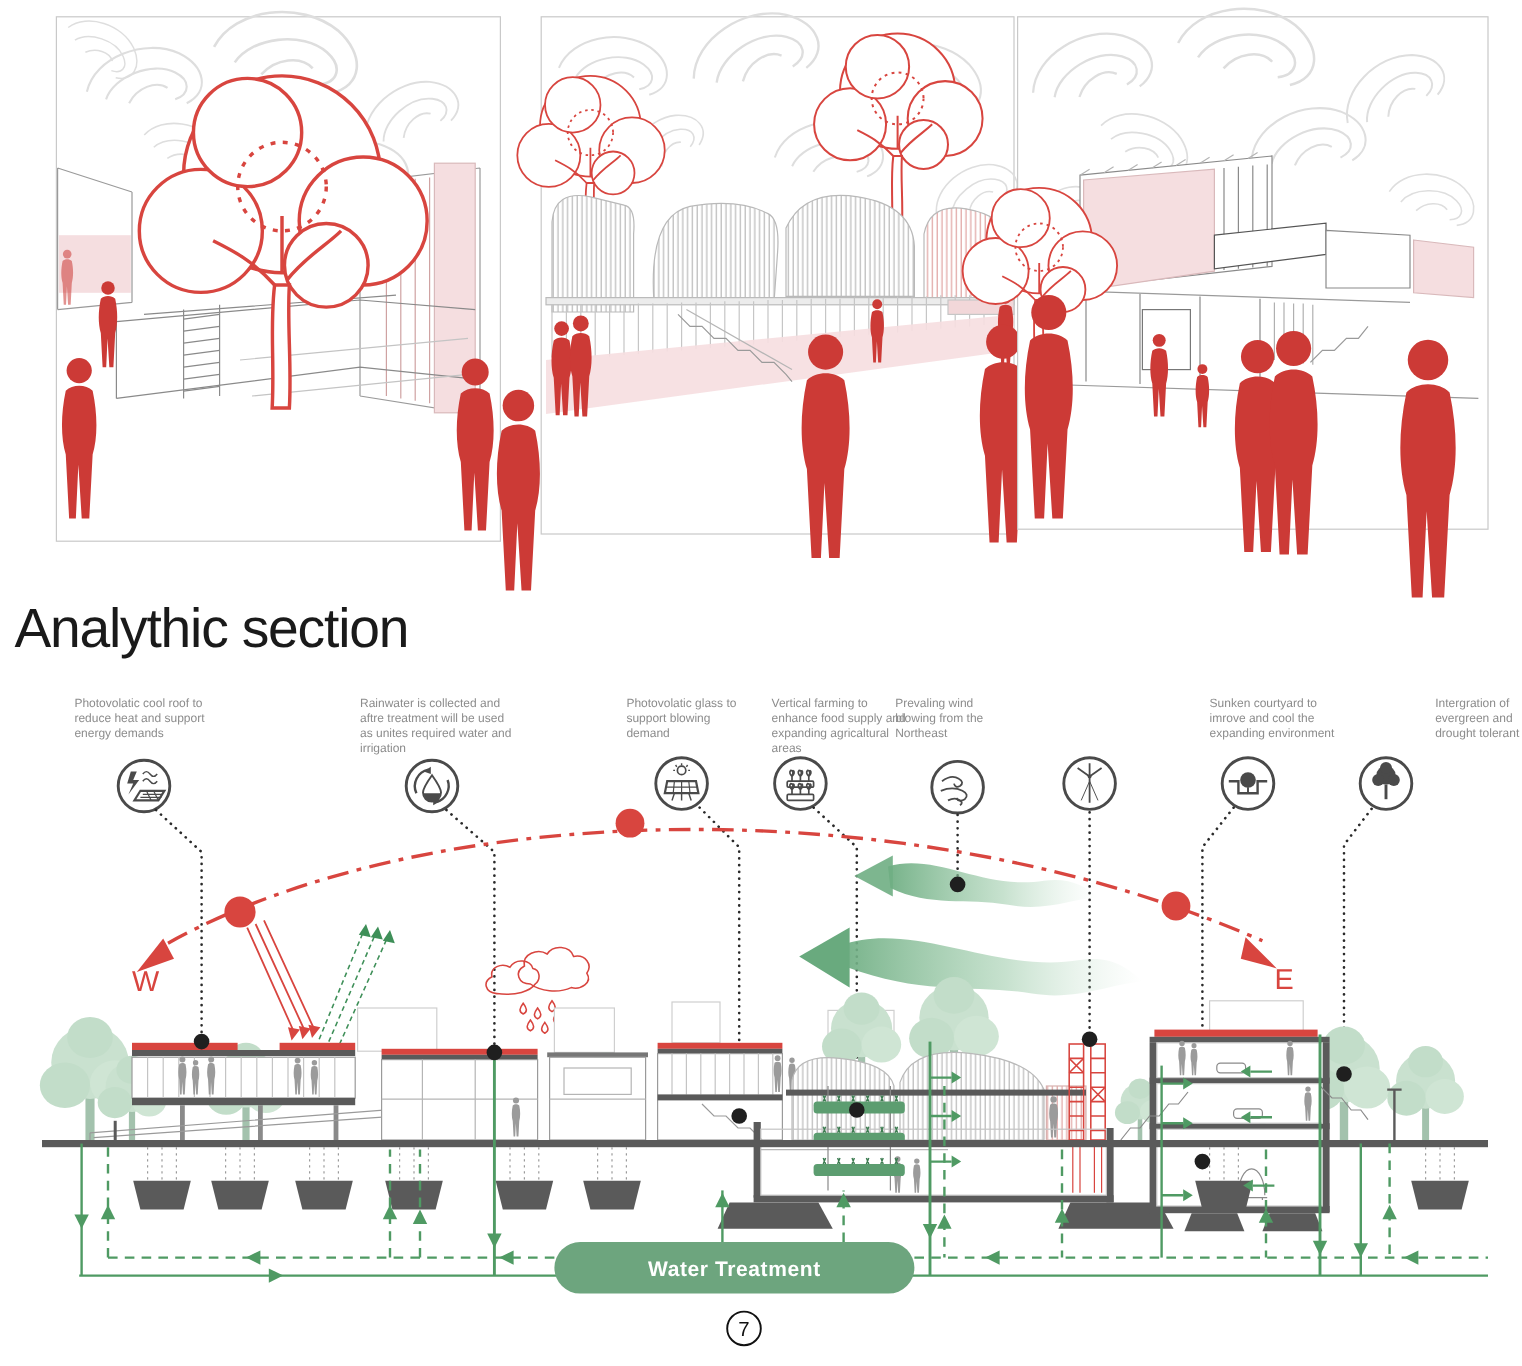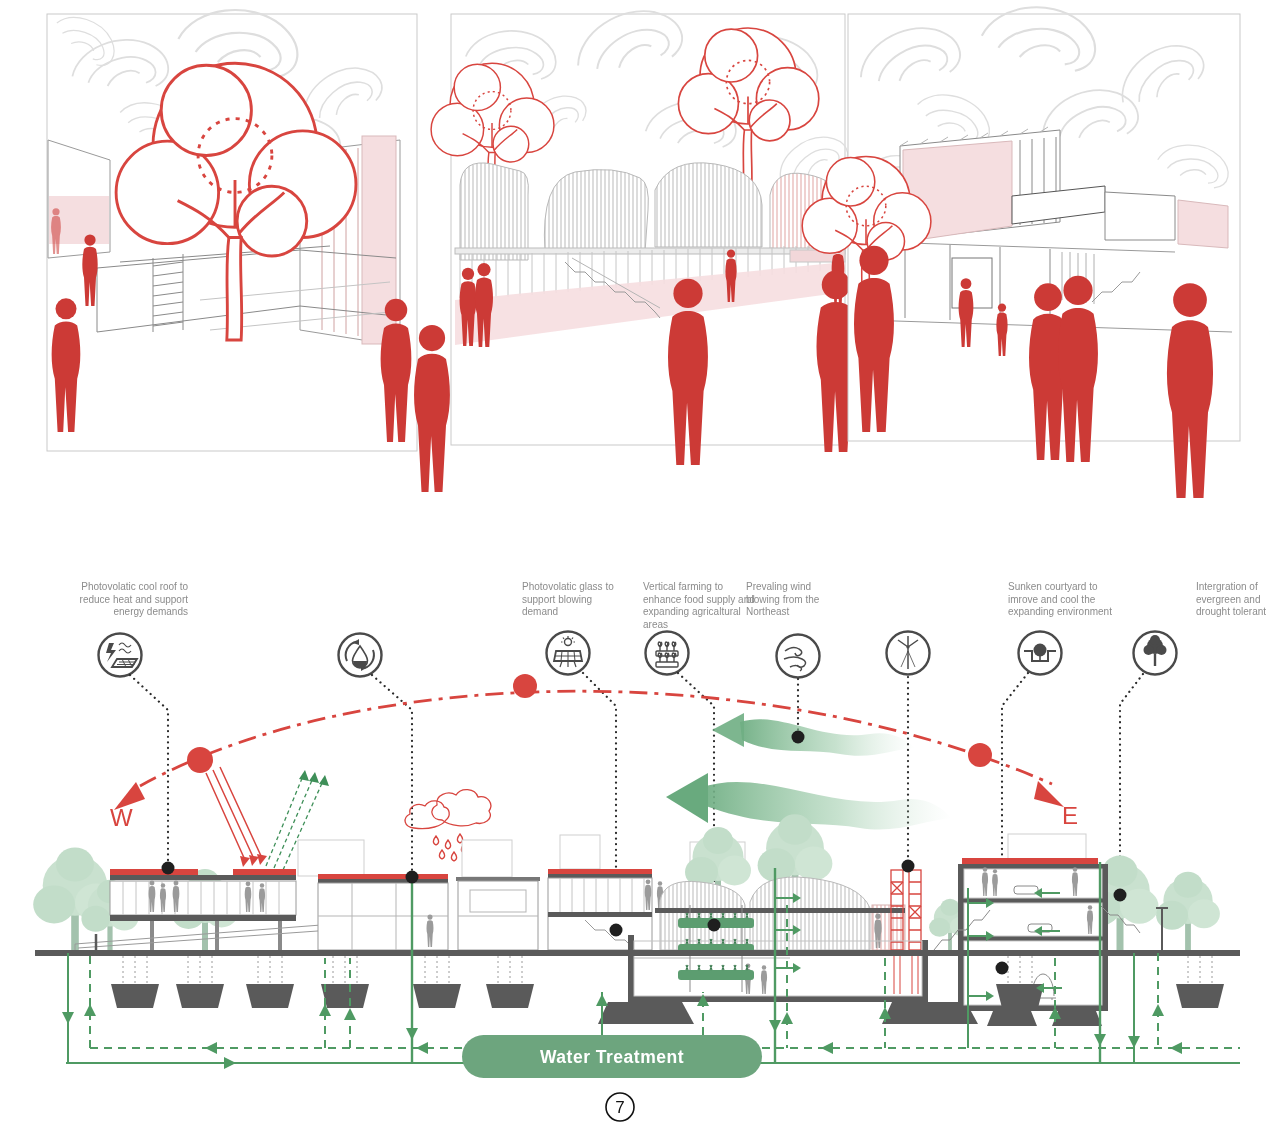--- a/index.html
+++ b/index.html
@@ -5,21 +5,21 @@
   html,body{margin:0;padding:0;background:#fff;}
   #board{position:relative;width:1268px;height:1138px;background:#fff;overflow:hidden;
          font-family:"Liberation Sans",sans-serif;}
   #board svg{position:absolute;left:0;}
   #renderings{top:0;}
   #diagram{top:560px;}
   #defs-holder{position:absolute;width:0;height:0;}
   h1.title{position:absolute;left:12px;top:496px;margin:0;font-size:46px;font-weight:500;
            color:#1a1a1a;letter-spacing:-1px;font-family:"Liberation Sans",sans-serif;}
   .anno{position:absolute;top:581px;font-size:10px;line-height:1.25;color:#8c8c8c;}
-  .a1{left:62px;width:126px;text-align:right;}  .a2{left:300px;width:132px;}
+  .a1{left:62px;width:126px;}  .a2{left:300px;width:132px;}
   .a3{left:522px;width:108px;} .a4{left:643px;width:112px;}
   .a5{left:746px;width:100px;} .a6{left:870px;width:122px;}
   .a7{left:1008px;width:116px;}.a8{left:1196px;width:100px;}
 </style>
 </head>
 <body>
 
 <div id="board">
 
 <svg id="defs-holder" aria-hidden="true">
@@ -170,22 +170,24 @@
       <use href="#person" transform="translate(874,432) scale(1.95)"></use>
       <use href="#person" transform="translate(966,347) scale(0.72)"></use>
       <use href="#person" transform="translate(1002,356) scale(0.55)"></use>
       <use href="#person" transform="translate(1048,460) scale(1.85)"></use>
       <use href="#person" transform="translate(1078,462) scale(1.95)"></use>
       <use href="#person" transform="translate(1190,498) scale(2.25)"></use>
     </g>
   </g>
 </svg>
 
+<h1 class="title">Analythic section</h1>
 
 <div class="anno a1">Photovolatic cool roof to reduce heat and support energy demands</div>
+<div class="anno a2">Rainwater is collected and aftre treatment will be used as unites required water and irrigation</div>
 <div class="anno a3">Photovolatic glass to support blowing demand</div>
 <div class="anno a4">Vertical farming to enhance food supply and expanding agricaltural areas</div>
 <div class="anno a5">Prevaling wind blowing from the Northeast</div>
 <div class="anno a7">Sunken courtyard to imrove and cool the expanding environment</div>
 <div class="anno a8">Intergration of evergreen and drought tolerant</div>
 
 <svg id="diagram" width="1268" height="578" viewBox="0 560 1268 578">
 
   <g fill="none" stroke="#4a4a4a" stroke-width="1.8">
     <g transform="translate(120,655)">

